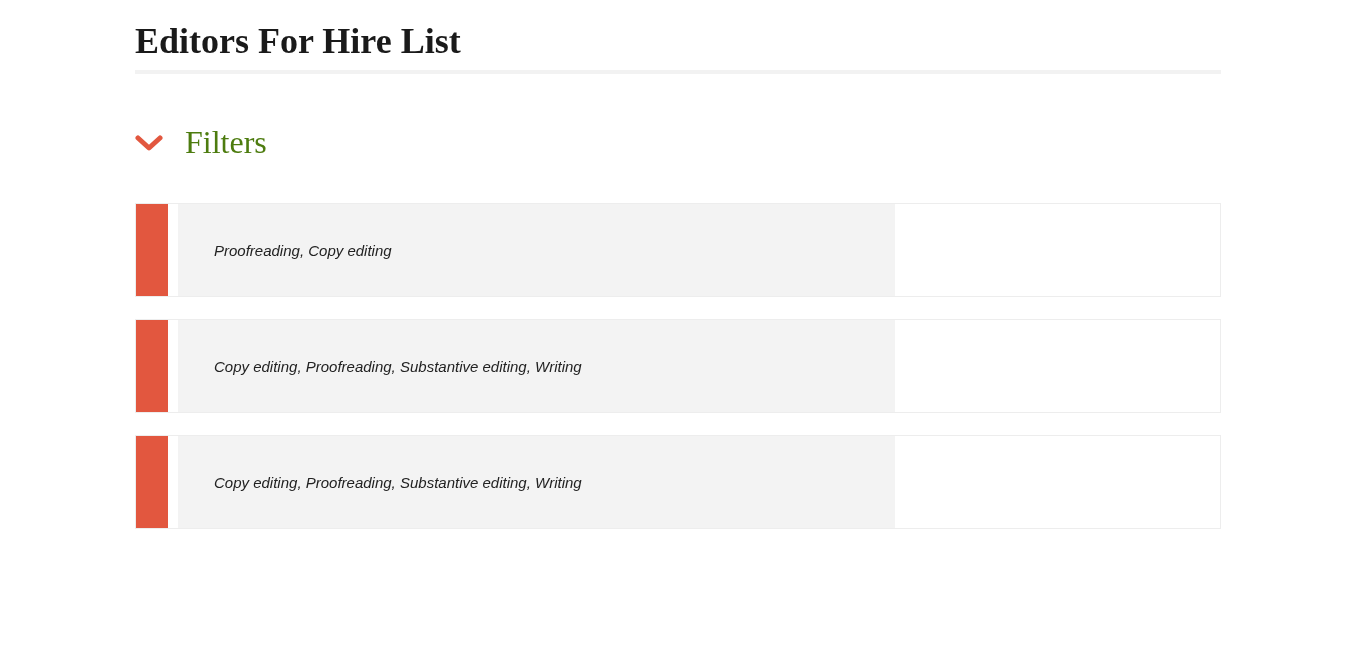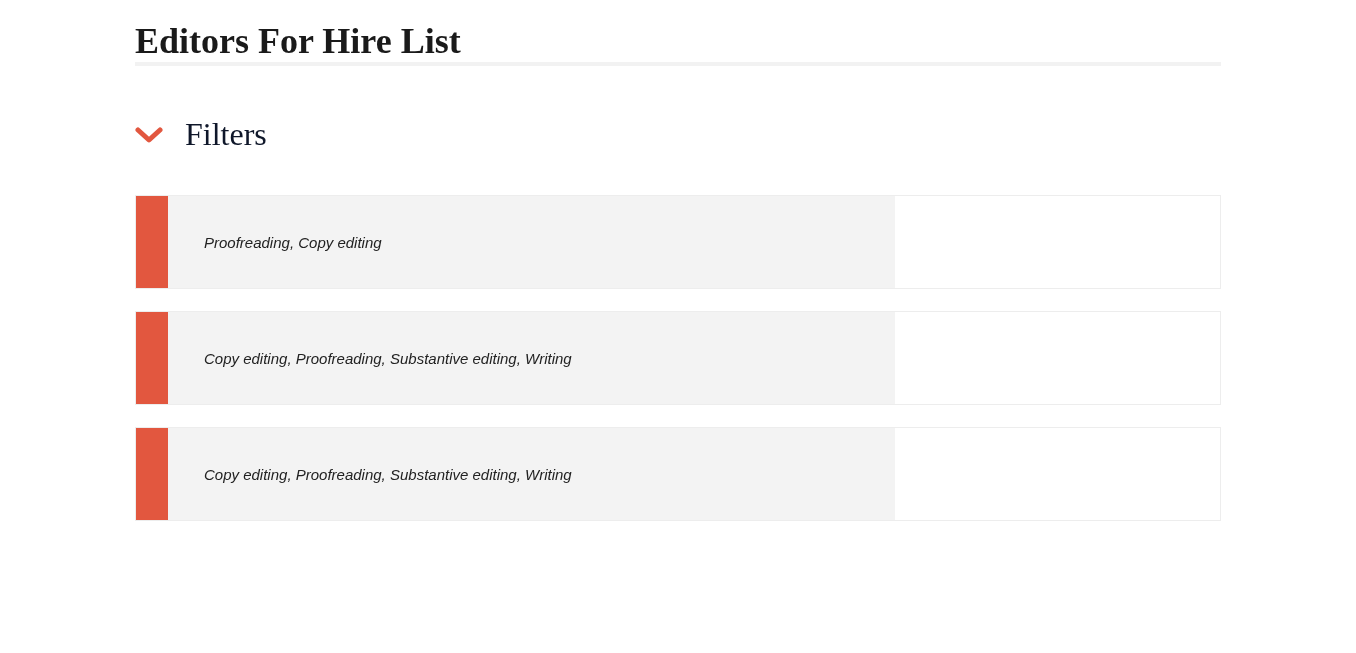--- a/index.html
+++ b/index.html
@@ -15,20 +15,21 @@
       overflow: hidden;
     }
     .container {
       padding: 20px 135px;
     }
     .page-title {
       font-family: Georgia, 'Times New Roman', serif;
       font-size: 36px;
       font-weight: bold;
       color: #1a1a1a;
+      margin-bottom: 8px;
     }
     .title-divider {
       height: 4px;
       background: #f2f2f2;
       margin-bottom: 50px;
     }
     .filters-row {
       display: flex;
       align-items: center;
       gap: 22px;
@@ -43,21 +44,21 @@
       justify-content: center;
     }
     .chevron-icon svg {
       width: 28px;
       height: 18px;
     }
     .filters-label {
       font-family: Georgia, 'Times New Roman', serif;
       font-size: 32px;
       font-weight: normal;
-      color: #0f172a;
+      color: #4d7c0f;
     }
     .list {
       display: flex;
       flex-direction: column;
       gap: 22px;
     }
     .list-item {
       display: flex;
       height: 94px;
       border: 1px solid #ededed;
@@ -66,20 +67,21 @@
       width: 32px;
       background: #E2573F;
       flex-shrink: 0;
     }
     .item-body {
       flex: 1;
       background: #f3f3f3;
       display: flex;
       align-items: center;
       padding-left: 36px;
+      margin-left: 10px;
     }
     .item-text {
       font-style: italic;
       font-size: 15px;
       color: #222222;
     }
     .item-right {
       width: 325px;
       background: #ffffff;
       flex-shrink: 0;

